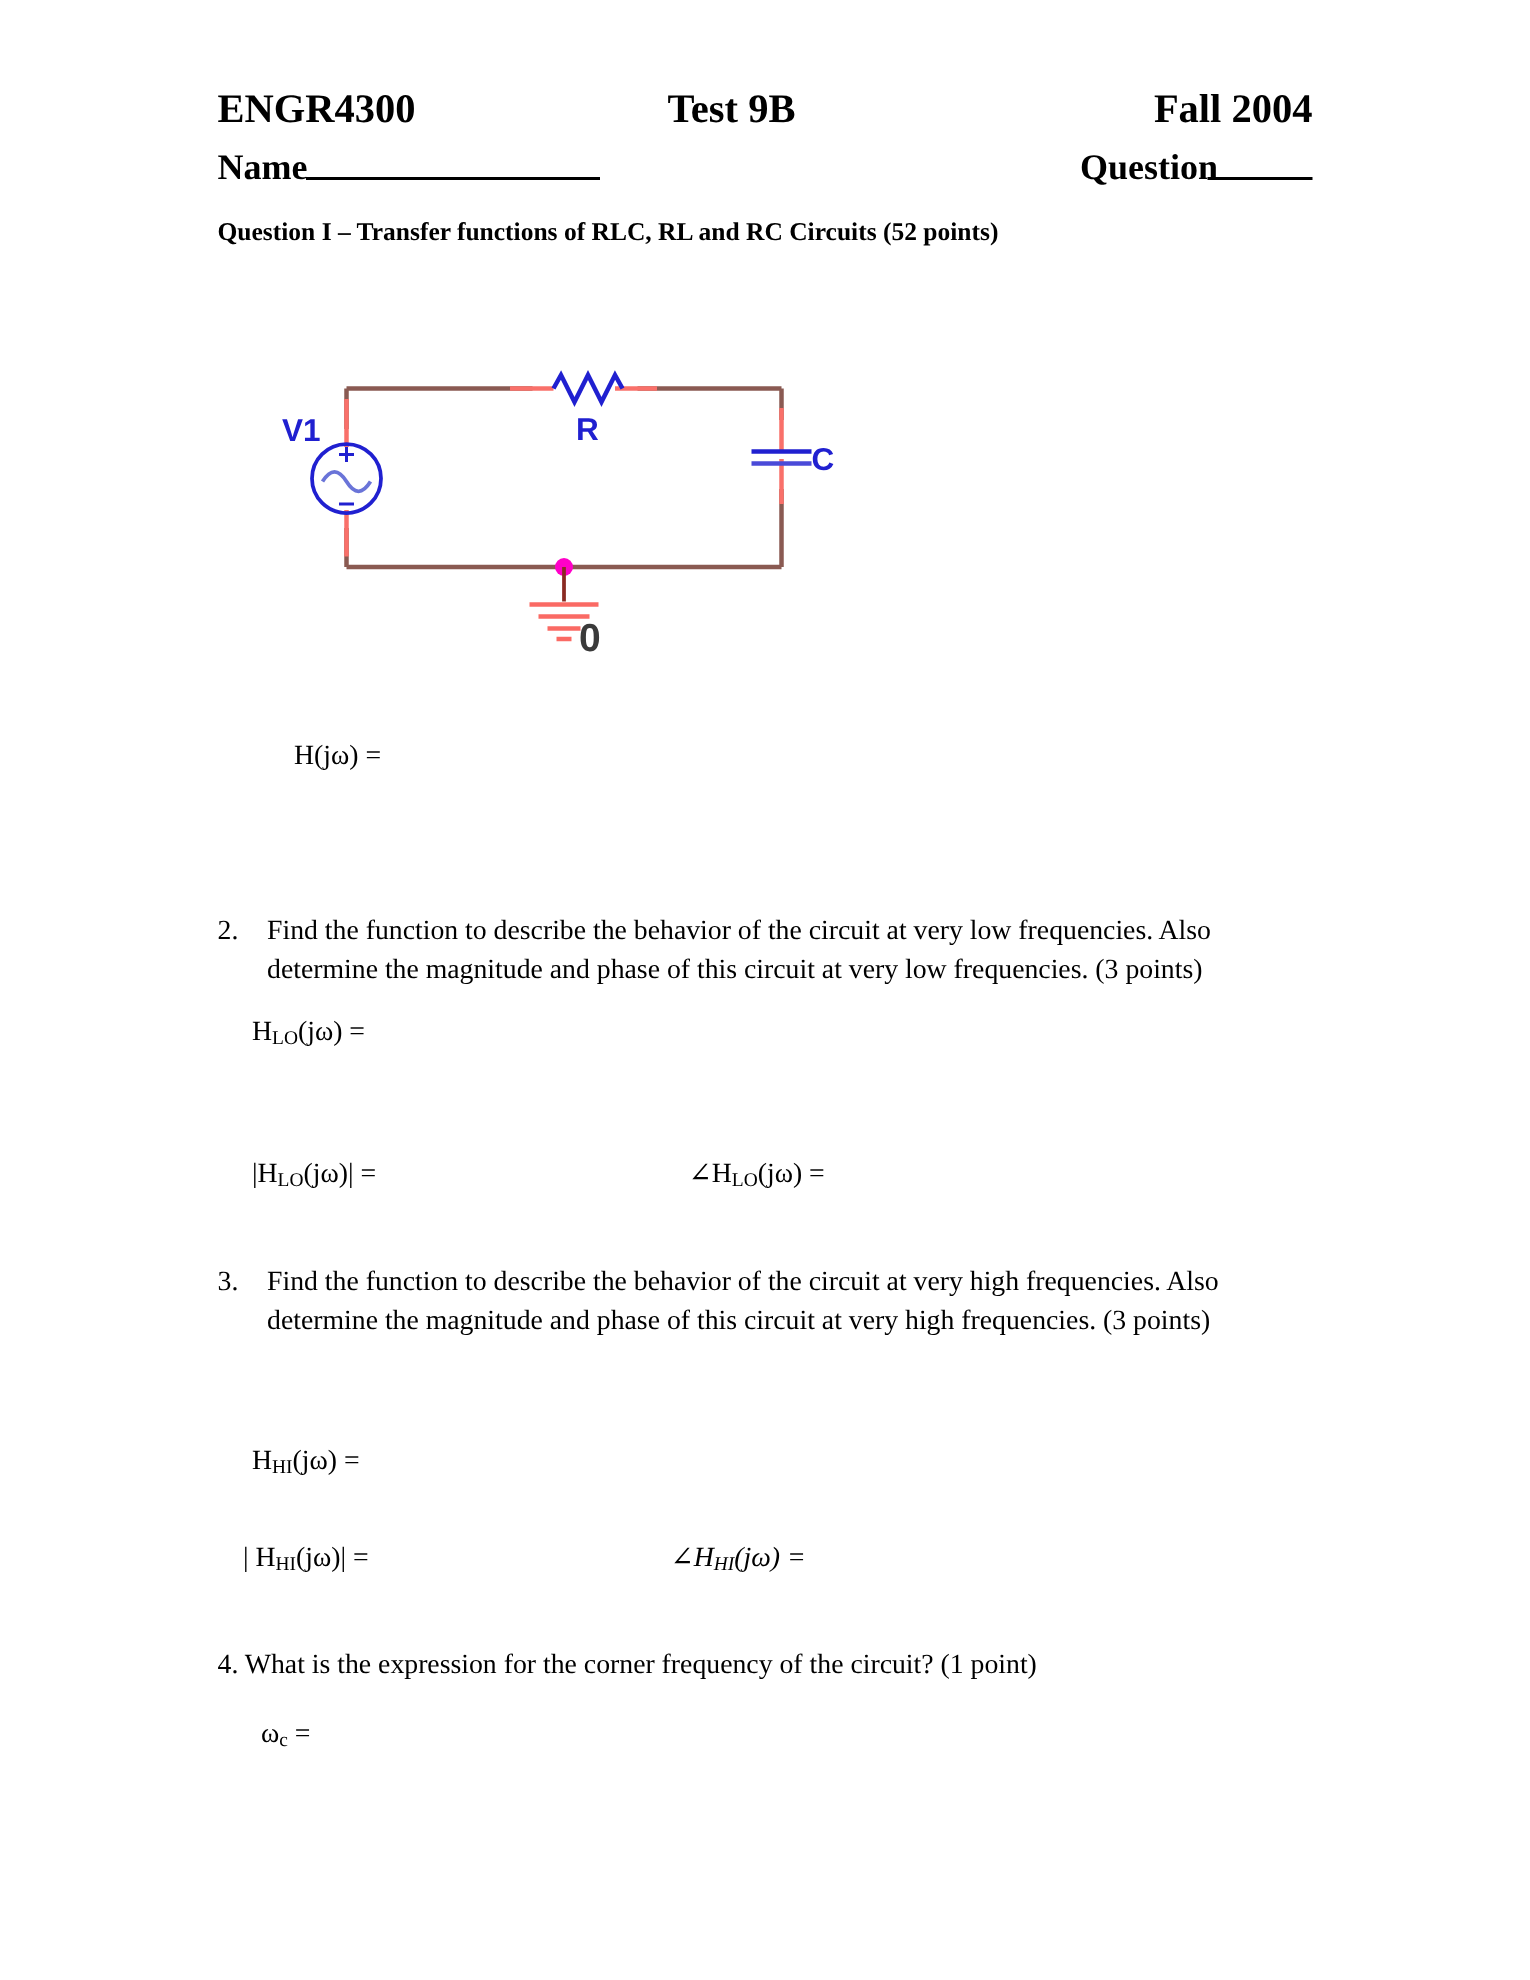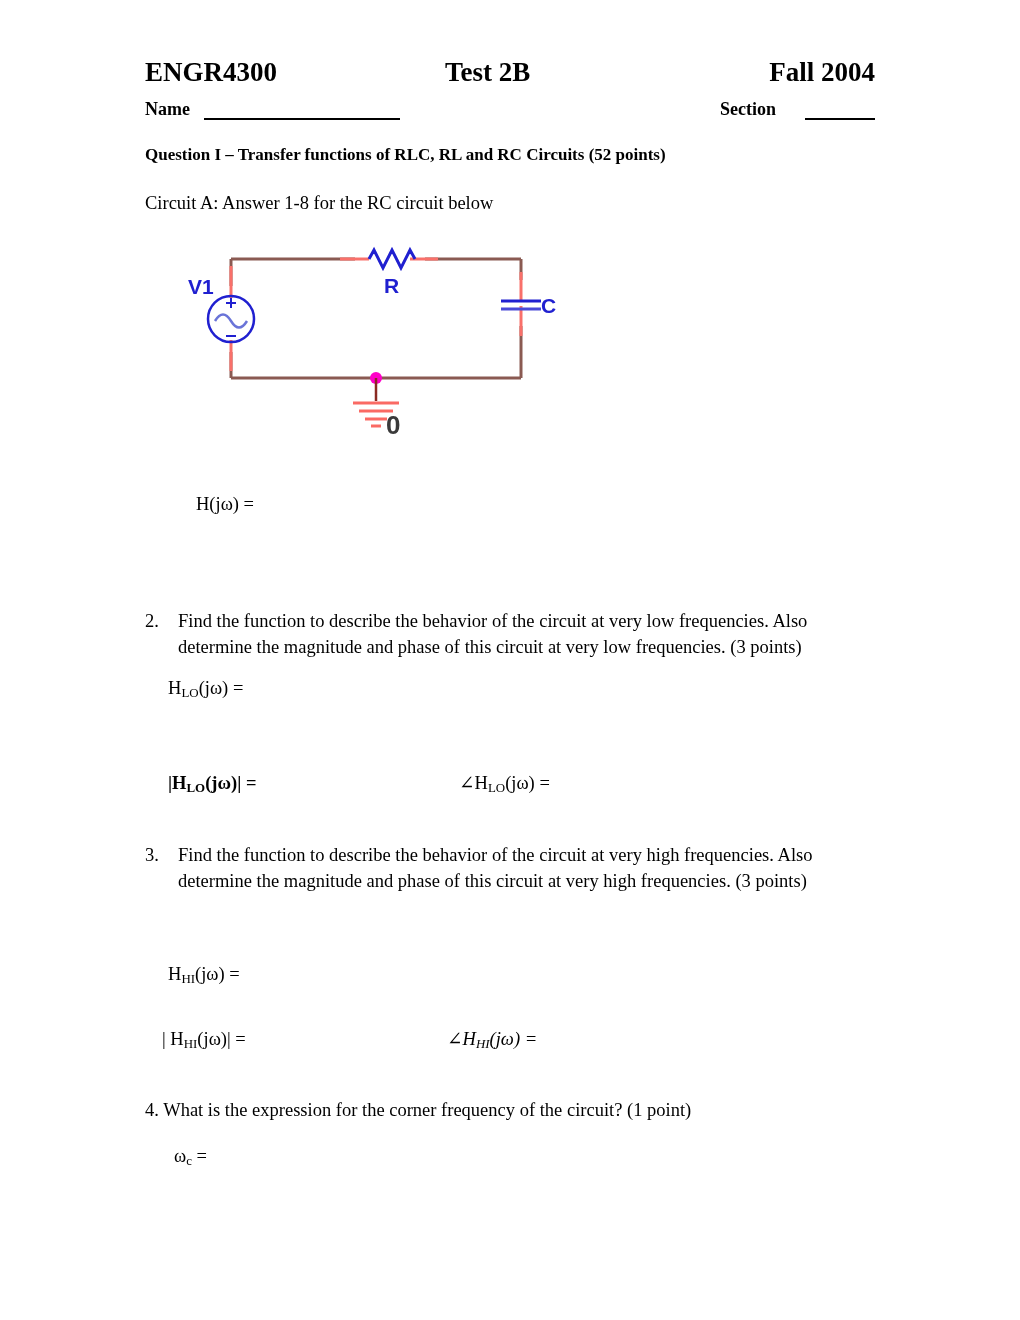--- a/index.html
+++ b/index.html
@@ -41,21 +41,21 @@
   .hdr-left   { position: absolute; left: 0px;   top: 0; }
   .hdr-center { position: absolute; left: 300px; top: 0; }
   .hdr-right  { position: absolute; right: 0px;  top: 0; }
 
   .name-row {
     position: absolute;
     left: 145px;
     top: 99px;
     width: 730px;
     height: 24px;
-    font-size: 18px;
+    font-size: 24px;
     font-weight: bold;
   }
   .name-label { position: absolute; left: 0px; top: 0px; }
   .name-rule {
     position: absolute;
     left: 59px;
     top: 19px;
     width: 196px;
     border-bottom: 2px solid #000;
   }
@@ -85,21 +85,21 @@
   }
 
   .circuit-caption { left: 145px; top: 190px; white-space: nowrap; }
 
   .q1       { left: 145px; top: 444px; white-space: nowrap; }
   .ans-h    { left: 168px; top: 491px; white-space: nowrap; margin-left: 28px; }
 
   .q2-num   { left: 145px; top: 608px; }
   .q2-body  { left: 178px; top: 608px; width: 700px; }
   .ans-hlo  { left: 168px; top: 675px; white-space: nowrap; }
-  .ans-hlo-mag { left: 168px; top: 770px; white-space: nowrap; font-weight: bold; }
+  .ans-hlo-mag { left: 168px; top: 770px; white-space: nowrap; }
   .ans-hlo-ph  { left: 447px; top: 770px; white-space: nowrap; margin-left: 12px; }
 
   .q3-num   { left: 145px; top: 842px; }
   .q3-body  { left: 178px; top: 842px; width: 690px; }
   .ans-hhi  { left: 168px; top: 932px; white-space: nowrap; margin-top: 29px; }
   .ans-hhi-mag { left: 162px; top: 1026px; white-space: nowrap; }
   .ans-hhi-ph  { left: 447px; top: 1026px; white-space: nowrap; font-style: italic; }
 
   .q4       { left: 145px; top: 1097px; white-space: nowrap; }
   .ans-wc   { left: 174px; top: 1143px; white-space: nowrap; text-align: right; }
@@ -119,34 +119,33 @@
   }
   .circuit svg { display: block; }
 </style>
 </head>
 <body>
 
 <div class="page">
 
   <div class="hdr-row">
     <div class="hdr-title hdr-left">ENGR4300</div>
-    <div class="hdr-title hdr-center">Test 2B</div>
+    <div class="hdr-title hdr-center">Test 9B</div>
     <div class="hdr-title hdr-right">Fall 2004</div>
   </div>
 
   <div class="name-row">
     <span class="name-label">Name</span>
     <span class="name-rule"></span>
-    <span class="section-label">Section</span>
+    <span class="section-label">Question</span>
     <span class="section-rule"></span>
   </div>
 
   <div class="q-heading">Question I – Transfer functions of RLC, RL and RC Circuits (52 points)</div>
 
-  <div class="txt circuit-caption">Circuit A:  Answer 1-8 for the RC circuit below</div>
 
   <div class="circuit">
     <svg width="440" height="212" viewBox="0 0 440 212" xmlns="http://www.w3.org/2000/svg">
 
       <line x1="71" y1="31" x2="195" y2="31" stroke="#8a5a52" stroke-width="3"></line>
 
       <line x1="265" y1="31" x2="361" y2="31" stroke="#8a5a52" stroke-width="3"></line>
 
       <line x1="71" y1="31" x2="71" y2="58" stroke="#8a5a52" stroke-width="3"></line>
 

